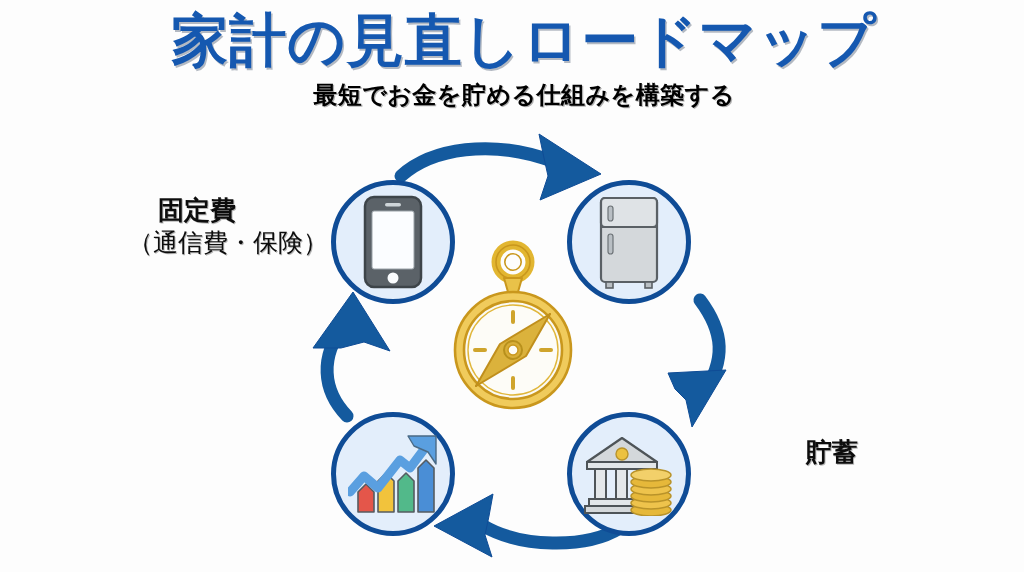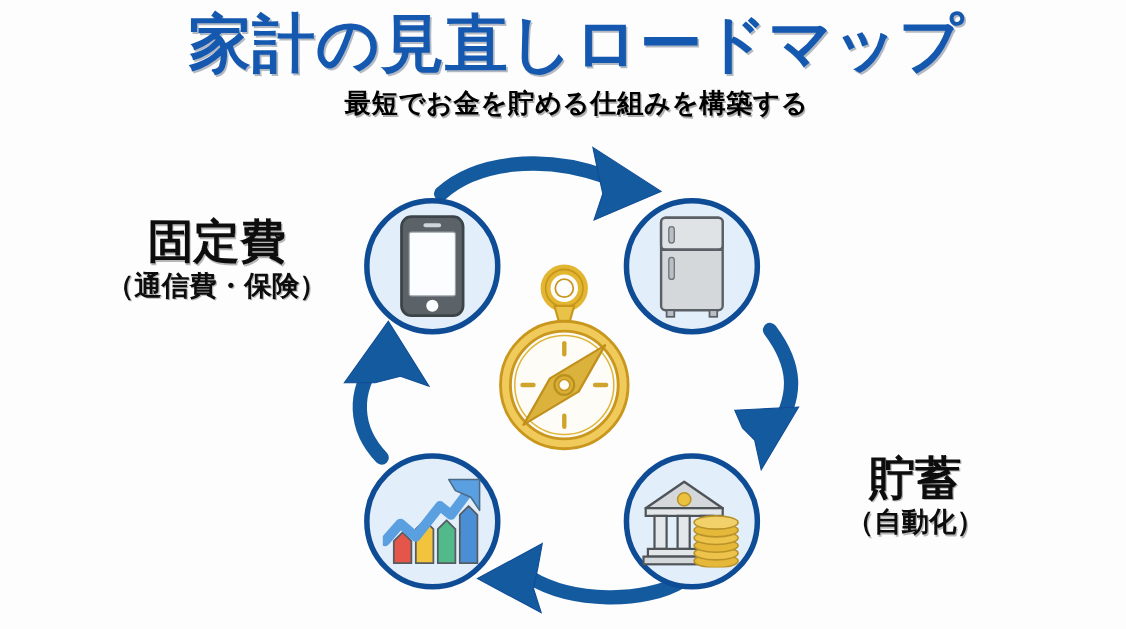--- a/index.html
+++ b/index.html
@@ -90,38 +90,39 @@
     justify-content: center;
   }
 
   
   .label-block {
     position: absolute;
     text-align: center;
     white-space: nowrap;
   }
   .label-title {
-    font-size: 42px;
+    font-size: 26px;
     font-weight: bold;
     color: #0d0d0d;
     line-height: 1.12;
     text-shadow: 1.1px 1.1px 0 rgba(0,0,0,0.28);
   }
   .label-sub {
     font-size: 25px;
-    font-weight: bold;
+    font-weight: normal;
     color: #0d0d0d;
     line-height: 1.15;
     margin-top: 3px;
     text-shadow: 1.1px 1.1px 0 rgba(0,0,0,0.28);
+    text-align: right;
   }
 
   #label-fixed   { left: 66px;  top: 196px; width: 262px; }
   #label-food    { left: 698px; top: 196px; width: 268px; }
-  #label-savings { left: 698px; top: 411px; width: 268px; }
+  #label-savings { left: 698px; top: 438px; width: 268px; }
   #label-invest  { left: 66px;  top: 434px; width: 262px; }
 </style>
 </head>
 <body>
 
 <div id="canvas">
 
   <div id="header">
     <div id="main-title">家計の見直しロードマップ</div>
     <div id="sub-title">最短でお金を貯める仕組みを構築する</div>
@@ -241,18 +242,17 @@
     </div>
 
     <div class="label-block" id="label-fixed">
       <div class="label-title">固定費</div>
       <div class="label-sub">（通信費・保険）</div>
     </div>
 
 
     <div class="label-block" id="label-savings">
       <div class="label-title">貯蓄</div>
-      <div class="label-sub">（自動化）</div>
     </div>
 
 
   </div>
 </div>
 
 </body></html>

